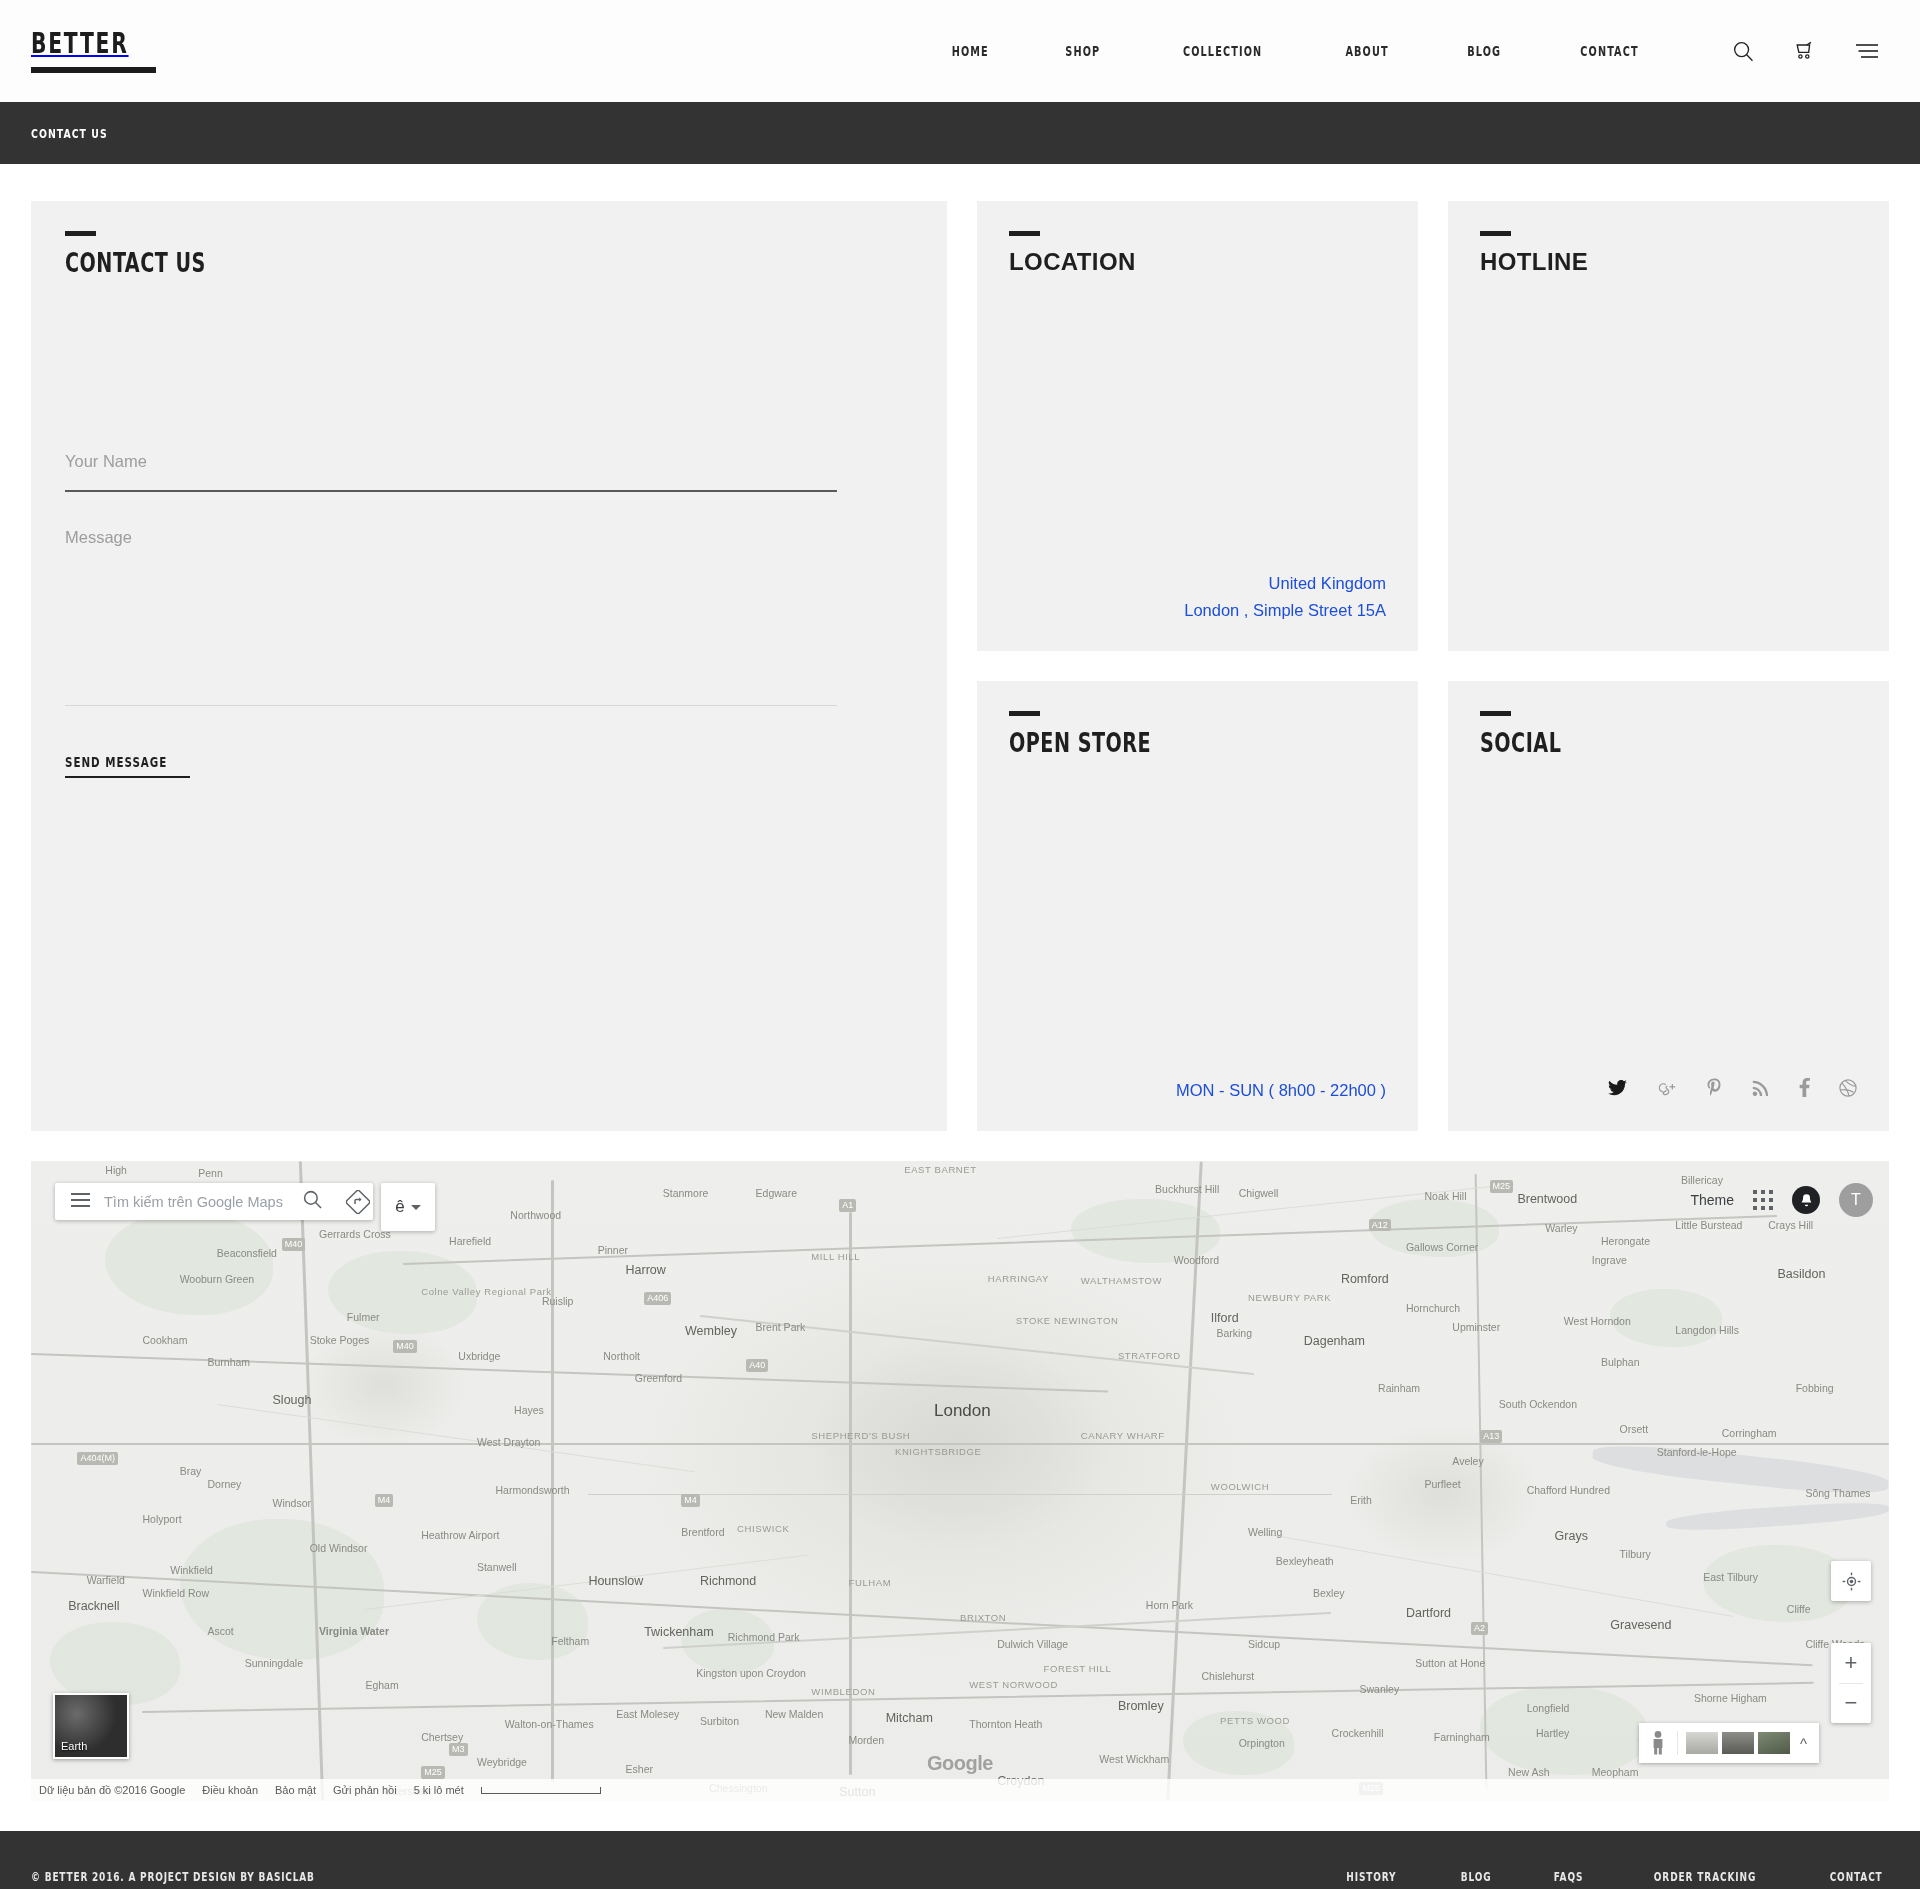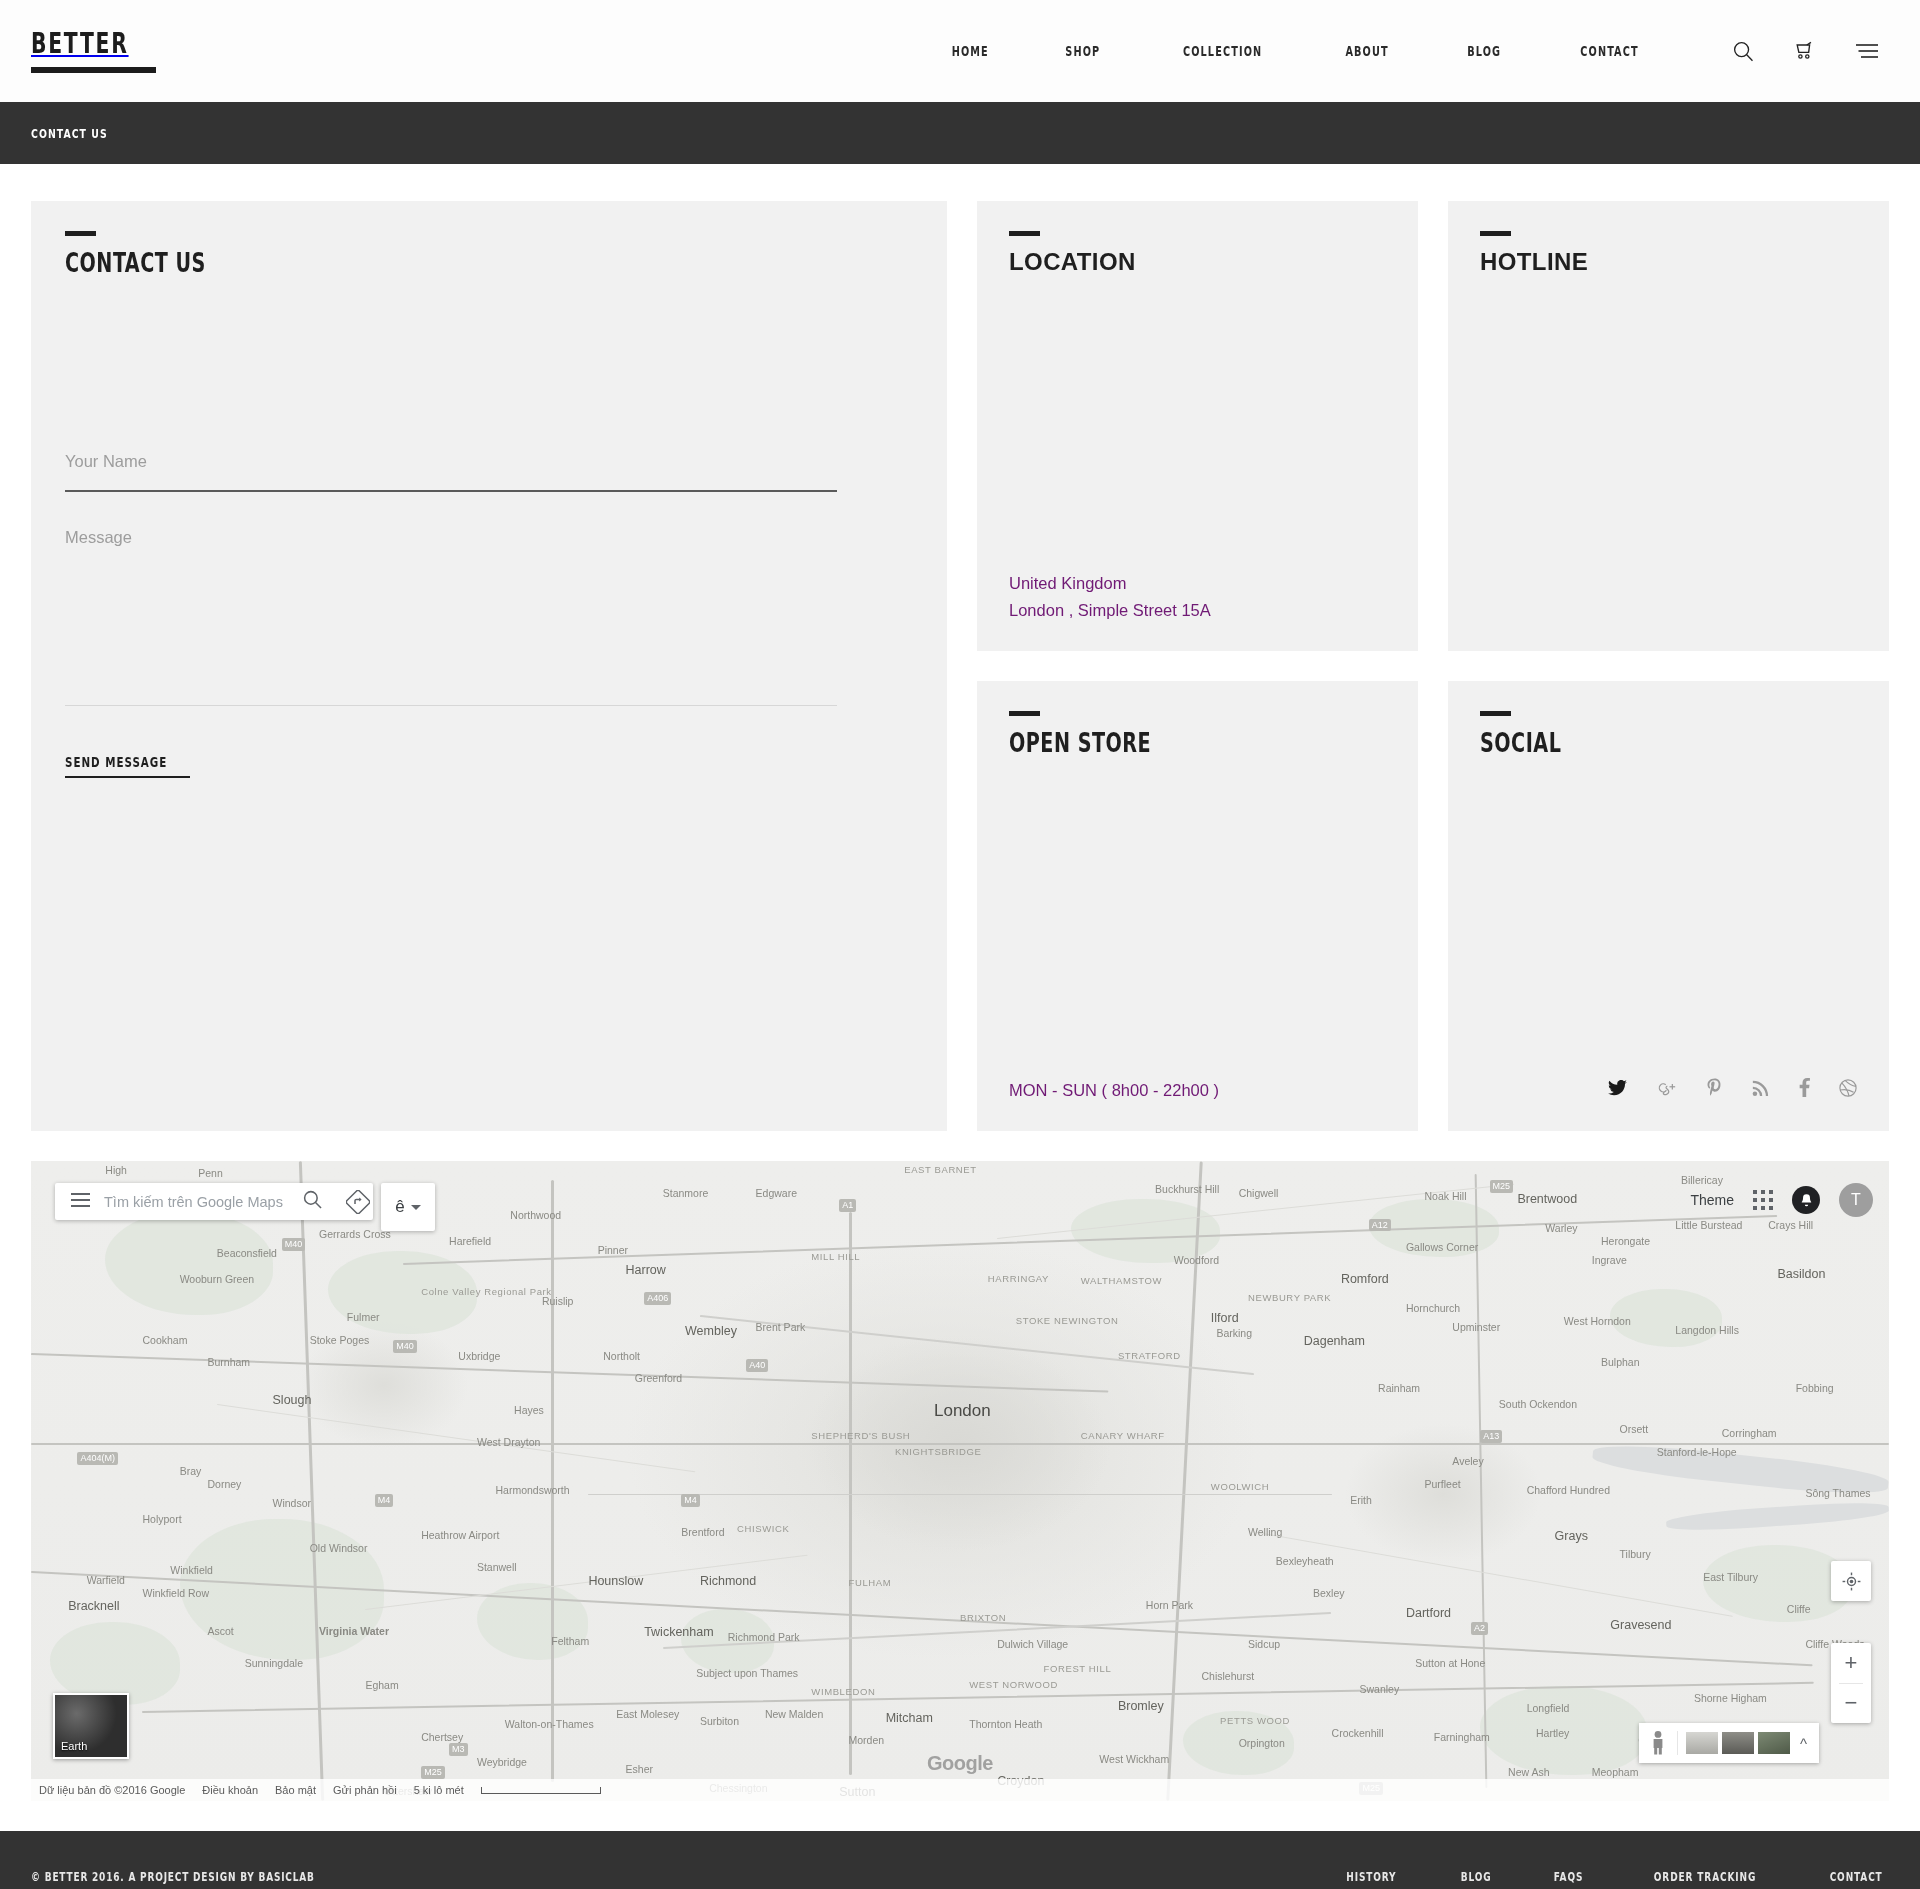--- a/index.html
+++ b/index.html
@@ -168,23 +168,24 @@
     grid-auto-rows: 450px;
     gap: 30px;
   }
   .info-panel {
     padding: 30px 32px 28px 32px;
     display: flex;
     flex-direction: column;
   }
   .info-body {
     margin-top: auto;
+    text-align: right;
     font-family: "Liberation Sans", sans-serif;
     font-size: 16.5px;
-    color: #701a75;
+    color: #1d4ed8;
     line-height: 1.6;
   }
   .social-row {
     margin-top: auto;
     display: flex;
     justify-content: flex-end;
     align-items: center;
     gap: 29px;
     padding-bottom: 2px;
   }
@@ -645,21 +646,21 @@
         <span class="map-label town" style="left: 74%; top: 69.5%;">Dartford</span>
         <span class="map-label town" style="left: 85%; top: 71.4%;">Gravesend</span>
         <span class="map-label town" style="left: 82%; top: 57.5%;">Grays</span>
         <span class="map-label town" style="left: 58.5%; top: 84%;">Bromley</span>
         <span class="map-label town" style="left: 43.5%; top: 97.5%;">Sutton</span>
         <span class="map-label town" style="left: 52%; top: 95.8%;">Croydon</span>
         <span class="map-label town" style="left: 46%; top: 86%;">Mitcham</span>
         <span class="map-label town" style="left: 30%; top: 64.5%;">Hounslow</span>
         <span class="map-label town" style="left: 36%; top: 64.5%;">Richmond</span>
         <span class="map-label town" style="left: 33%; top: 72.5%;">Twickenham</span>
-        <span class="map-label small" style="left: 35.8%; top: 79%;">Subject upon Thames</span>
+        <span class="map-label small" style="left: 35.8%; top: 79%;">Kingston upon Croydon</span>
         <span class="map-label small" style="left: 36%; top: 86.5%;">Surbiton</span>
         <span class="map-label small" style="left: 39.5%; top: 85.5%;">New Malden</span>
         <span class="map-label small" style="left: 31.5%; top: 85.5%;">East Molesey</span>
         <span class="map-label small" style="left: 25.5%; top: 87%;">Walton-on-Thames</span>
         <span class="map-label small" style="left: 24%; top: 93%;">Weybridge</span>
         <span class="map-label small" style="left: 32%; top: 94%;">Esher</span>
         <span class="map-label small" style="left: 21%; top: 89%;">Chertsey</span>
         <span class="map-label small" style="left: 18%; top: 81%;">Egham</span>
         <span class="map-label small" style="left: 28%; top: 74%;">Feltham</span>
         <span class="map-label small" style="left: 35%; top: 57%;">Brentford</span>

